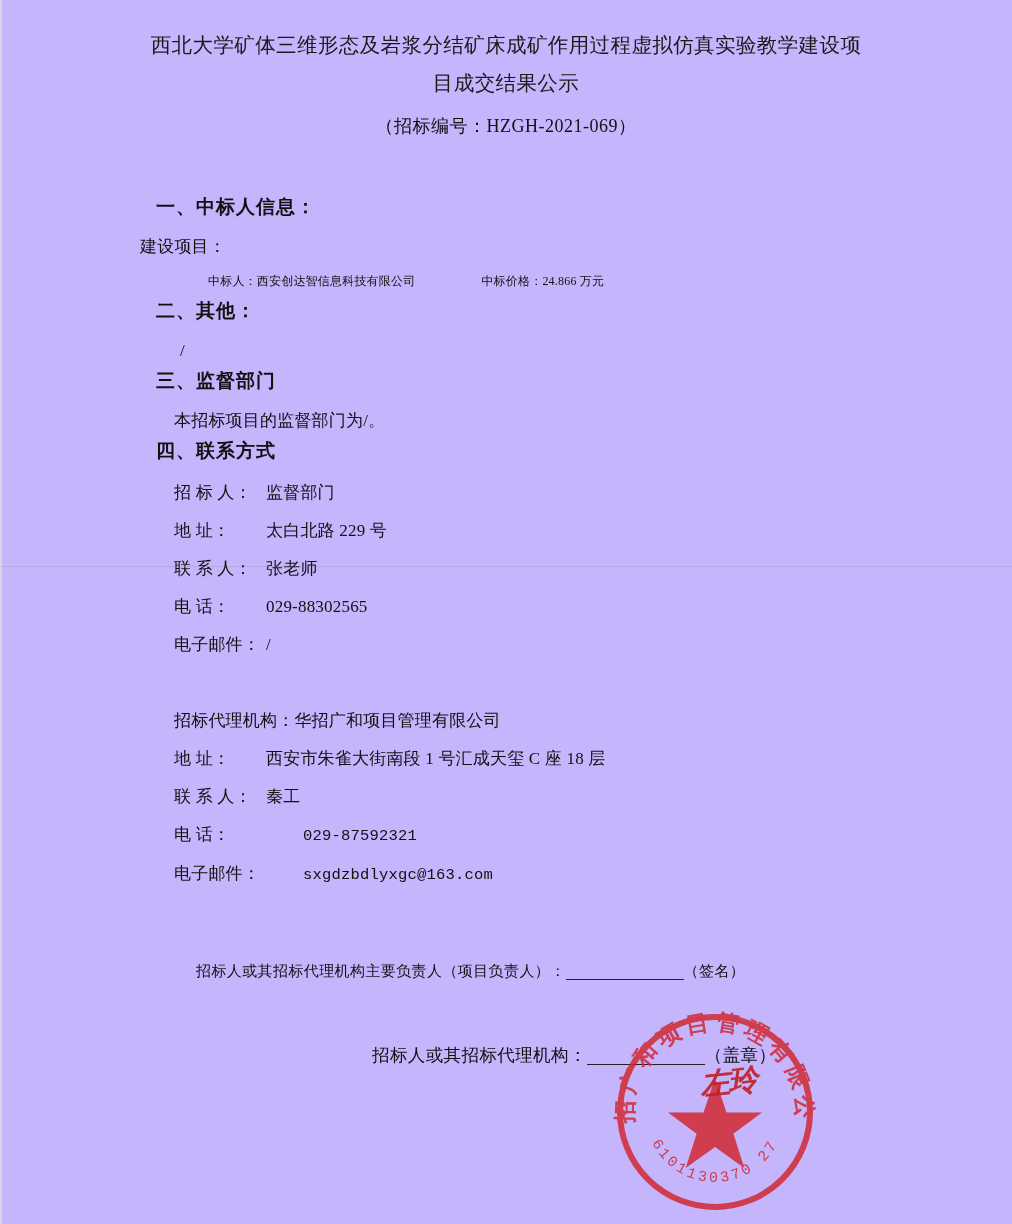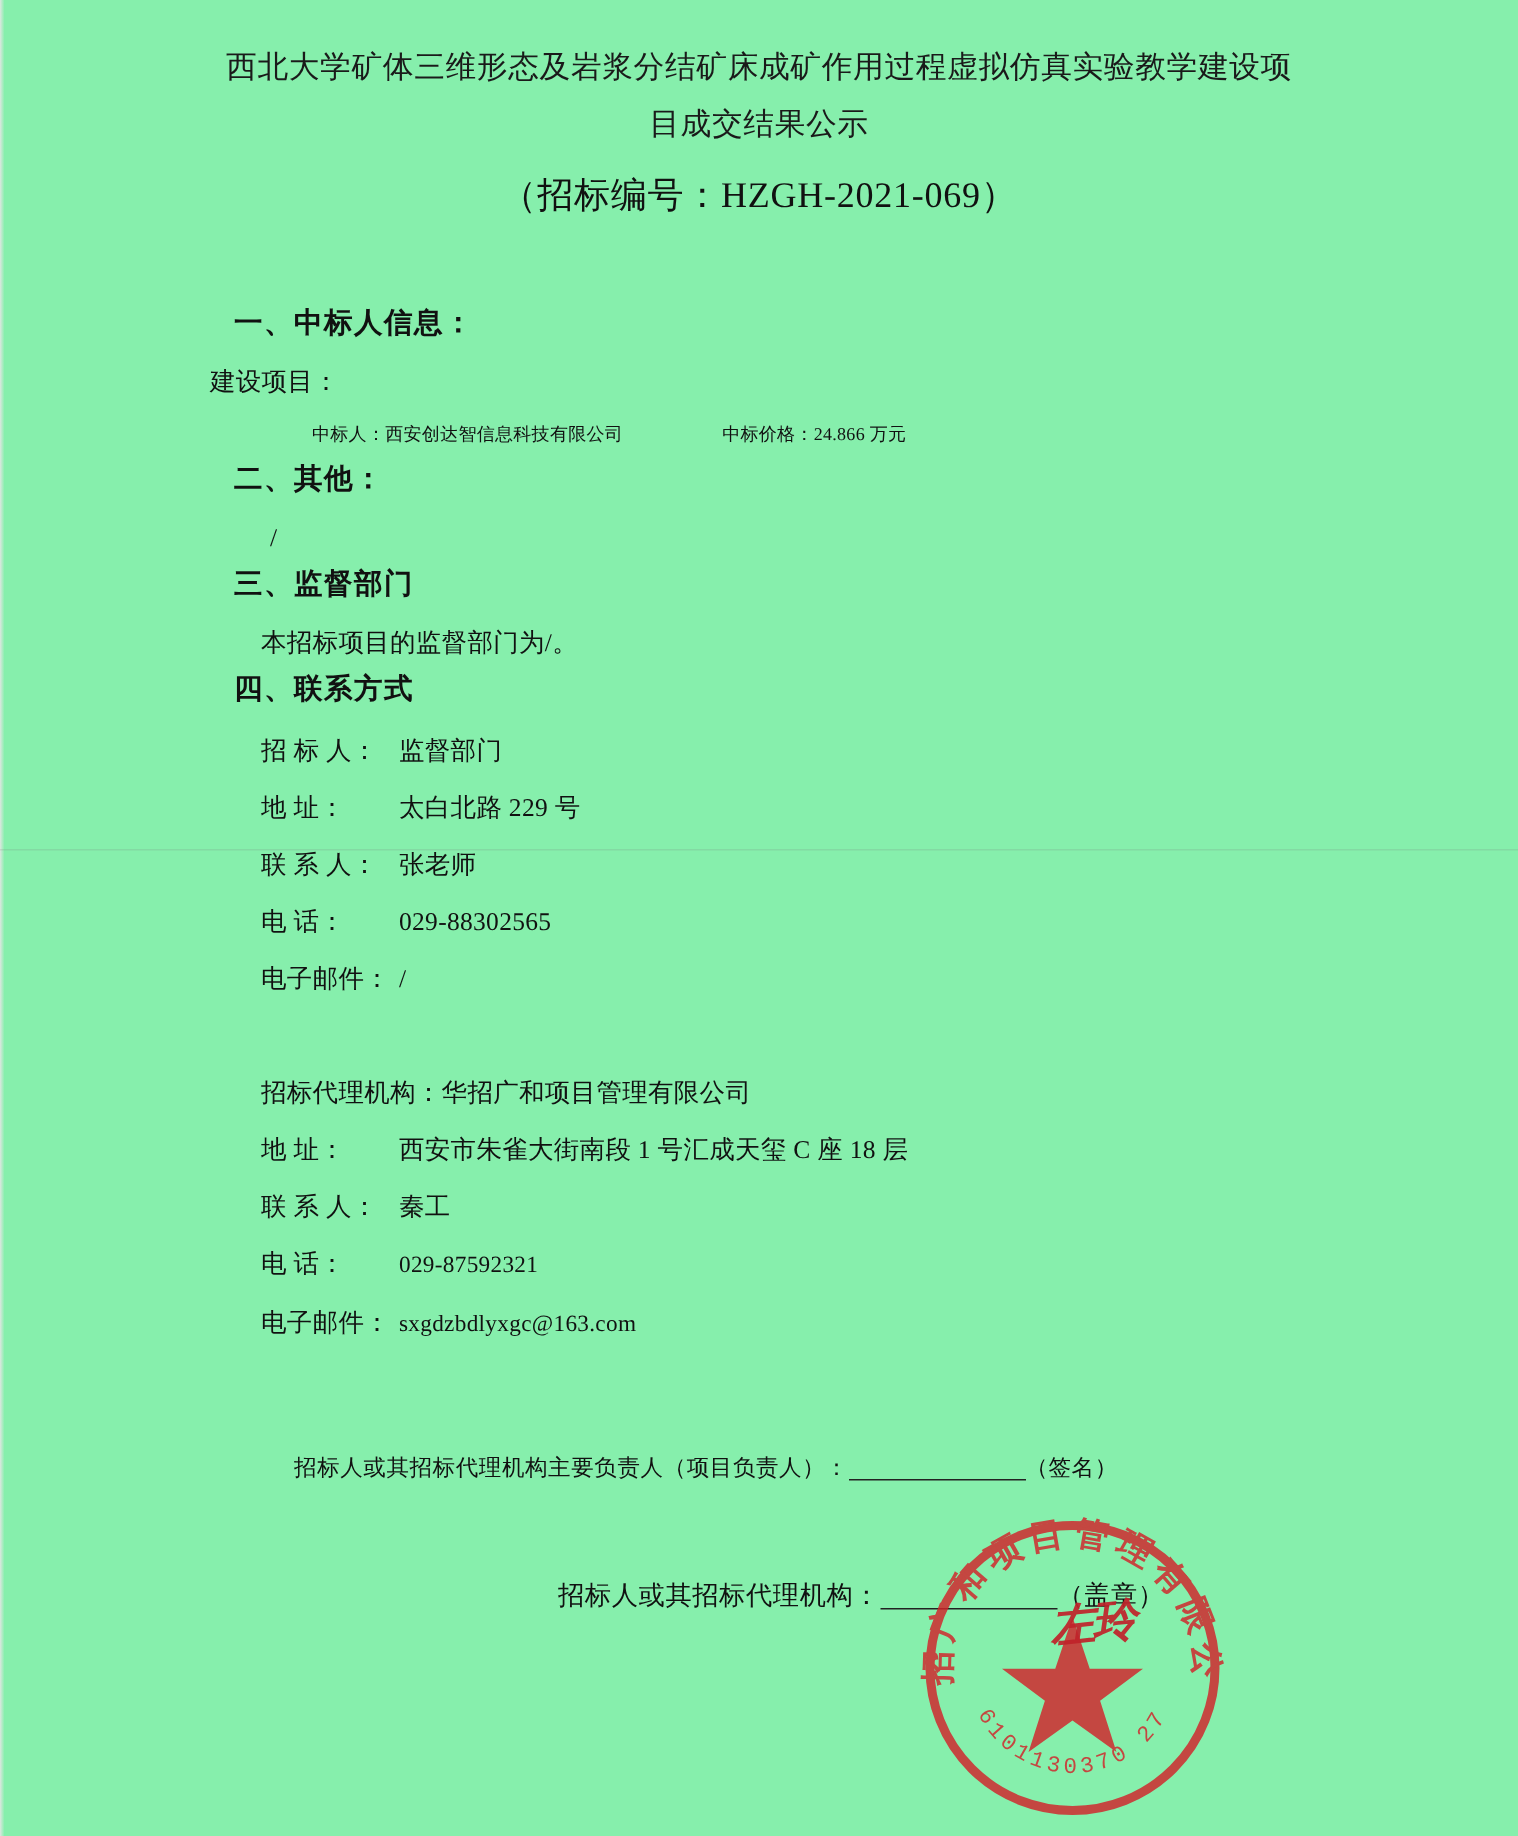--- a/index.html
+++ b/index.html
@@ -9,21 +9,21 @@
   }
   body {
     font-family: "Liberation Serif", "DejaVu Serif", serif;
     color: #111111;
   }
   #page {
     position: relative;
     width: 1012px;
     height: 1224px;
     margin: 0 auto;
-    background: #86efac;
+    background: #c4b5fd;
     overflow: hidden;
   }
 
   
   .scan-line {
     position: absolute;
     left: 0;
     width: 100%;
     height: 1px;
     background: rgba(120,120,120,0.18);
@@ -45,21 +45,21 @@
     font-size: 20.5px;
     line-height: 38px;
     letter-spacing: 0.4px;
     color: #1a1a1a;
   }
   .title-line.l1 {
     padding: 0 110px;
   }
   .subtitle {
     margin-top: 12px;
-    font-size: 24px;
+    font-size: 18px;
     letter-spacing: 0.5px;
   }
 
   .body-wrap {
     margin-top: 56px;
     padding: 0 128px 0 140px;
   }
 
   h2.section {
     font-size: 19px;
@@ -105,21 +105,21 @@
     letter-spacing: 0.2px;
   }
   .contact-list li .lbl {
     display: inline-block;
     min-width: 92px;
   }
   .contact-list li .val { }
 
   .agency-block { margin-top: 38px; }
   .agency-block li .lbl { min-width: 92px; }
-  .agency-block .mono { font-family: Liberation Serif, serif; font-size: 15.5px; }
+  .agency-block .mono { font-family: Liberation Mono, monospace; font-size: 15.5px; margin-left: 37px; }
 
   .sign-area {
     margin-top: 60px;
     position: relative;
   }
   .sign-line-1 {
     font-size: 15px;
     letter-spacing: 0.4px;
     padding-left: 56px;
     line-height: 34px;

